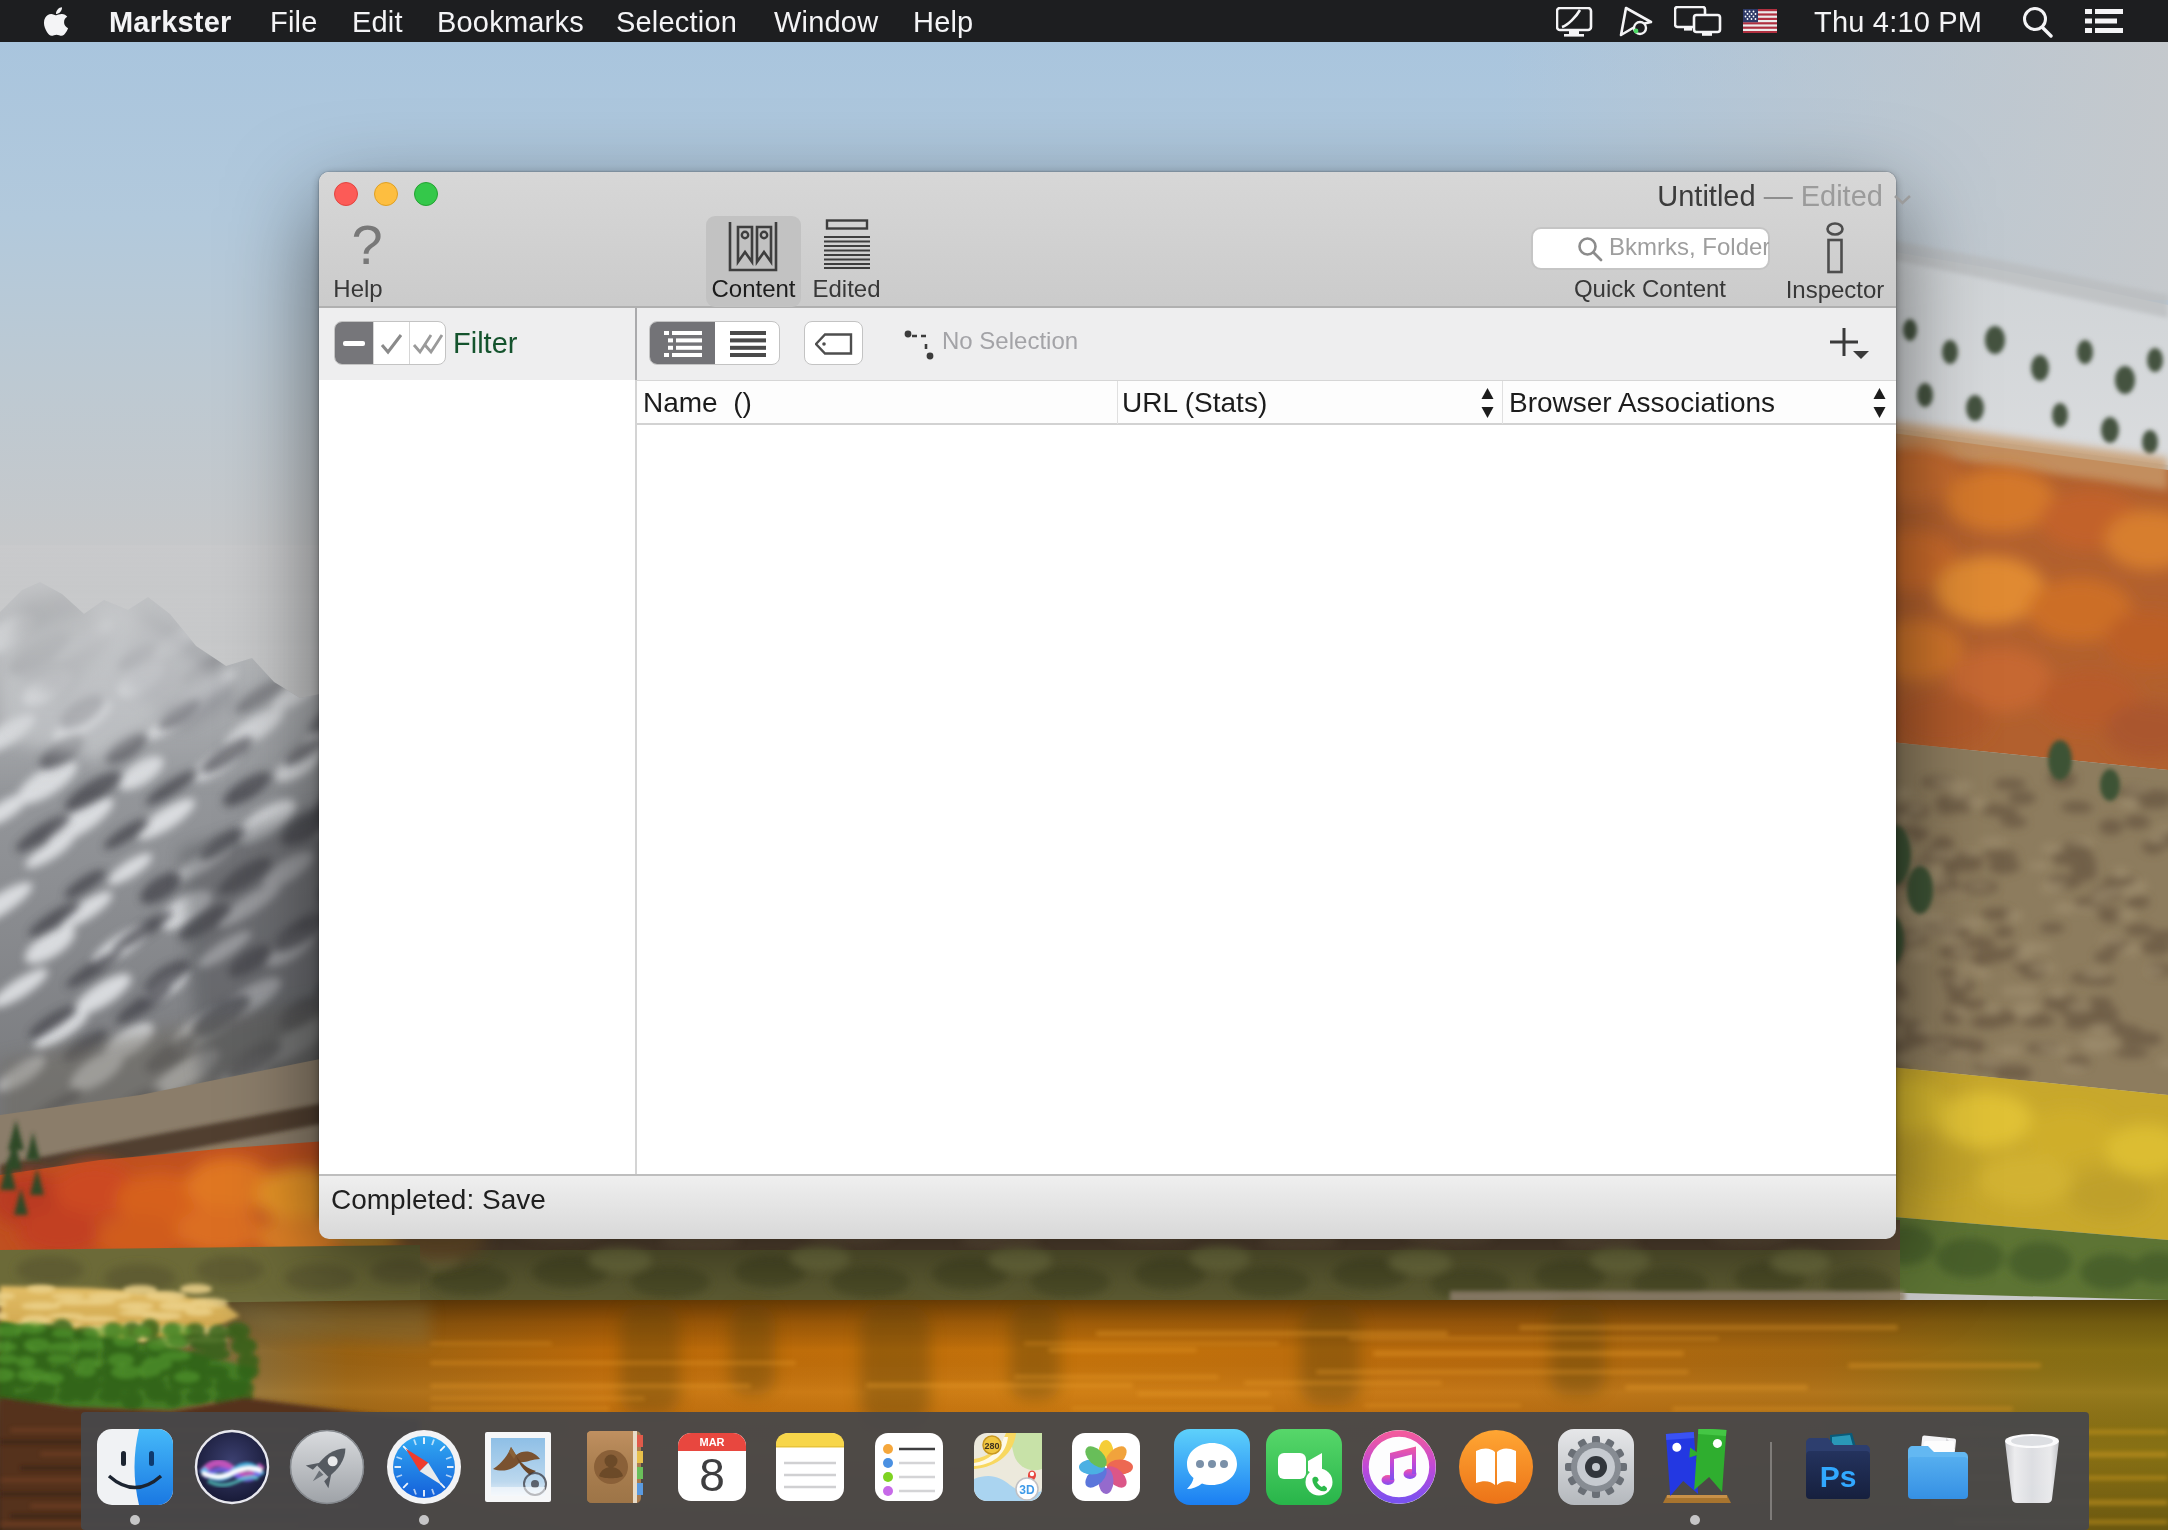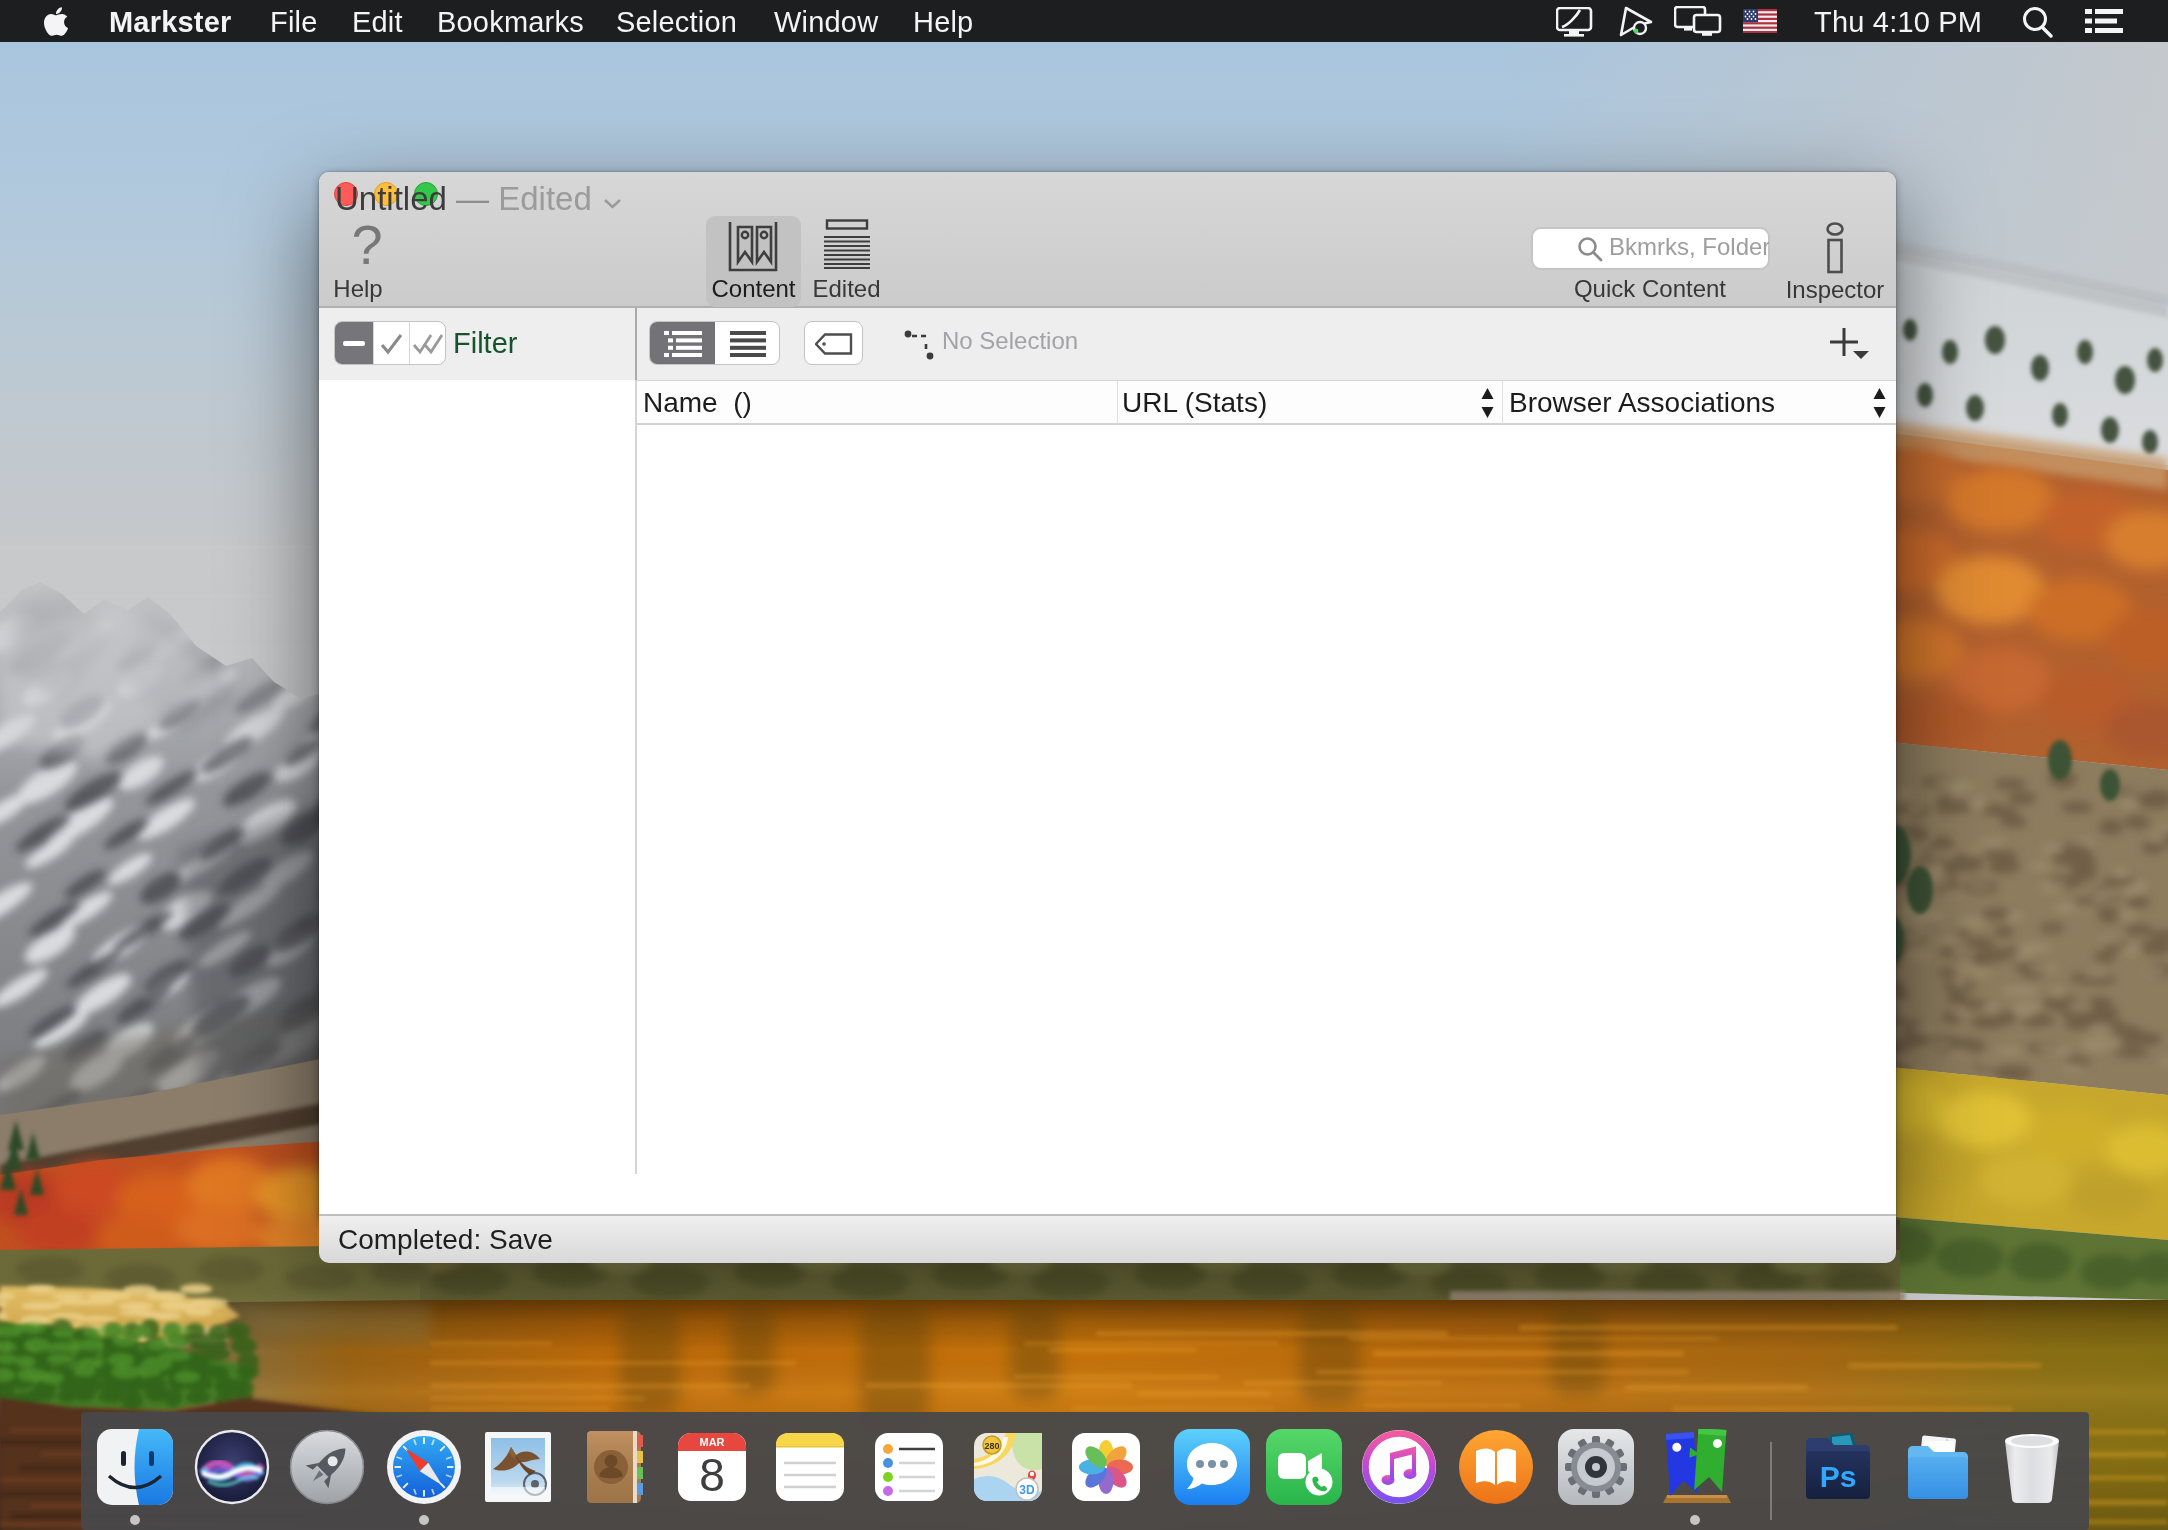--- a/index.html
+++ b/index.html
@@ -8,28 +8,28 @@
   .abs{position:absolute;}
   
   #menubar{position:absolute;top:0;left:0;width:2168px;height:42px;background:#1d1e20;z-index:30;color:#f4f4f6;}
   #menubar span{position:absolute;top:0;height:42px;line-height:44px;font-size:29px;letter-spacing:.2px;text-align:center;}
   
   #win{position:absolute;left:319px;top:172px;width:1577px;height:1053px;border-radius:10px;
        box-shadow:0 34px 90px rgba(0,0,0,.55),0 2px 10px rgba(0,0,0,.3),0 0 2px rgba(0,0,0,.4);z-index:20;background:#fff;}
   #toolbar{position:absolute;left:0;top:0;width:1577px;height:136px;border-radius:10px 10px 0 0;
        background:linear-gradient(#d7d7d7,#cbcbcb);border-bottom:2px solid #b0b0b0;box-sizing:border-box;}
   .tl{position:absolute;top:10px;width:24px;height:24px;border-radius:50%;}
-  #title{position:absolute;top:8px;left:16px;width:1577px;text-align:left;font-size:33px;color:#3c3c3c;}
+  #title{position:absolute;top:8px;left:16px;width:1577px;text-align:right;font-size:29px;color:#3c3c3c;}
   .tlabel{position:absolute;font-size:24px;white-space:nowrap;color:#383838;text-align:center;}
   #filterbar{position:absolute;left:0;top:136px;width:1577px;height:72px;background:#eeeeef;box-sizing:border-box;}
   #headerrow{position:absolute;left:317px;top:208px;width:1260px;height:45px;background:#fdfdfd;
       border-top:1px solid #d6d6d6;border-bottom:2px solid #d2d2d2;box-sizing:border-box;font-size:28px;color:#1c1c1c;}
-  #statusbar{position:absolute;left:0;top:1002px;width:1577px;height:49px;border-radius:0 0 10px 10px;
+  #statusbar{position:absolute;left:0;top:1002px;width:1577px;height:65px;border-radius:0 0 10px 10px;
       background:linear-gradient(#efefef,#d8d8d8);border-top:2px solid #bebebe;box-sizing:border-box;
-      font-size:28px;color:#1f1f1f;line-height:48px;padding-left:19px;margin-top:40px;}
+      font-size:28px;color:#1f1f1f;line-height:48px;padding-left:12px;}
   
   #dock{position:absolute;left:81px;top:1412px;width:2008px;height:118px;z-index:25;
       background:rgba(72,72,74,.95);border-radius:4px;}
   .dicon{position:absolute;top:17px;width:76px;height:76px;}
   .dot{position:absolute;top:103px;width:10px;height:10px;border-radius:50%;background:#d4d4d4;opacity:.9;}
 </style>
 </head>
 <body>
 <div id="stage">
   <svg id="wall" class="abs" width="2168" height="1530" viewBox="0 0 2168 1530" style="left:0;top:0;z-index:0">

